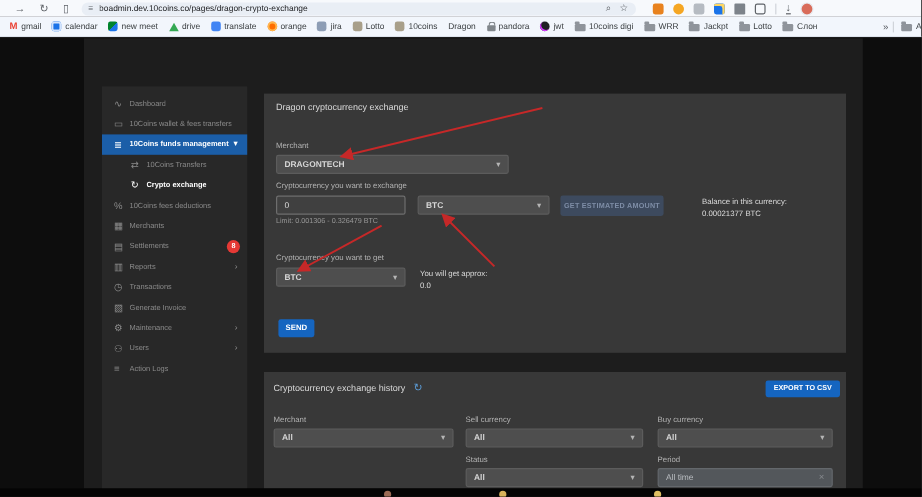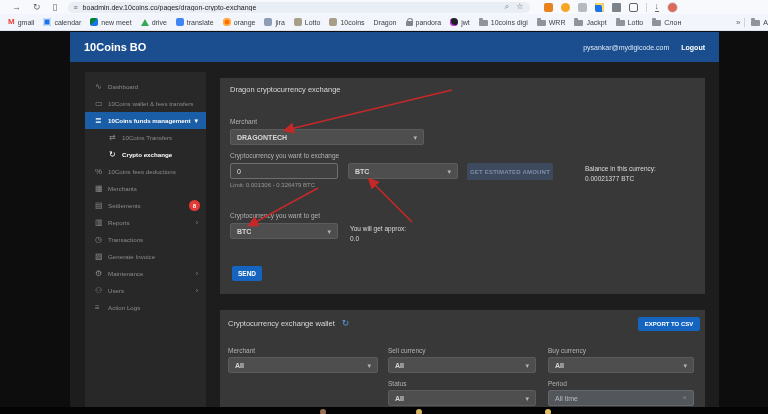--- a/index.html
+++ b/index.html
@@ -216,27 +216,20 @@
       <span class="bm" style="margin:0 0 0 6px;">
         <span class="folder"></span>
         <span class="bm-label">A</span>
       </span>
     </span>
   </div>
 
   <div class="page">
     <div class="app-bg"></div>
 
-    <div class="app-header">
-      <span class="app-title">10Coins BO</span>
-      <span class="hdr-right">
-        <span class="hdr-email">pysankar@mydigicode.com</span>
-        <span class="logout">Logout</span>
-      </span>
-    </div>
 
     <div class="sidebar">
       <div class="sb-item">
         <span class="sb-ic">∿</span>
         <span class="sb-lb">Dashboard</span>
       </div>
       <div class="sb-item">
         <span class="sb-ic">▭</span>
         <span class="sb-lb">10Coins wallet &amp; fees transfers</span>
       </div>
@@ -325,21 +318,21 @@
       <div class="approx" style="left:130px; top:146px;">
         <span>You will get approx:</span><br>
         <span>0.0</span>
       </div>
 
       <div class="btn-blue" style="left:12px; top:188px; width:30px; height:15px;">SEND</div>
     </div>
 
     <div class="card card2">
       <div class="hist-title-row">
-        <span class="c-title" style="position:static;">Cryptocurrency exchange wallet</span>
+        <span class="c-title" style="position:static;">Cryptocurrency exchange history</span>
         <span class="refresh-ic">↻</span>
       </div>
       <div class="btn-blue" style="left:418px; top:7px; width:62px; height:14px; font-size:6px;">EXPORT TO CSV</div>
 
       <div class="f-label" style="left:8px; top:37px;">Merchant</div>
       <div class="select" style="left:8px; top:47px; width:150px; height:16px;">
         <span class="val">All</span>
         <span class="chev">▾</span>
       </div>
       <div class="f-label" style="left:168px; top:37px;">Sell currency</div>

